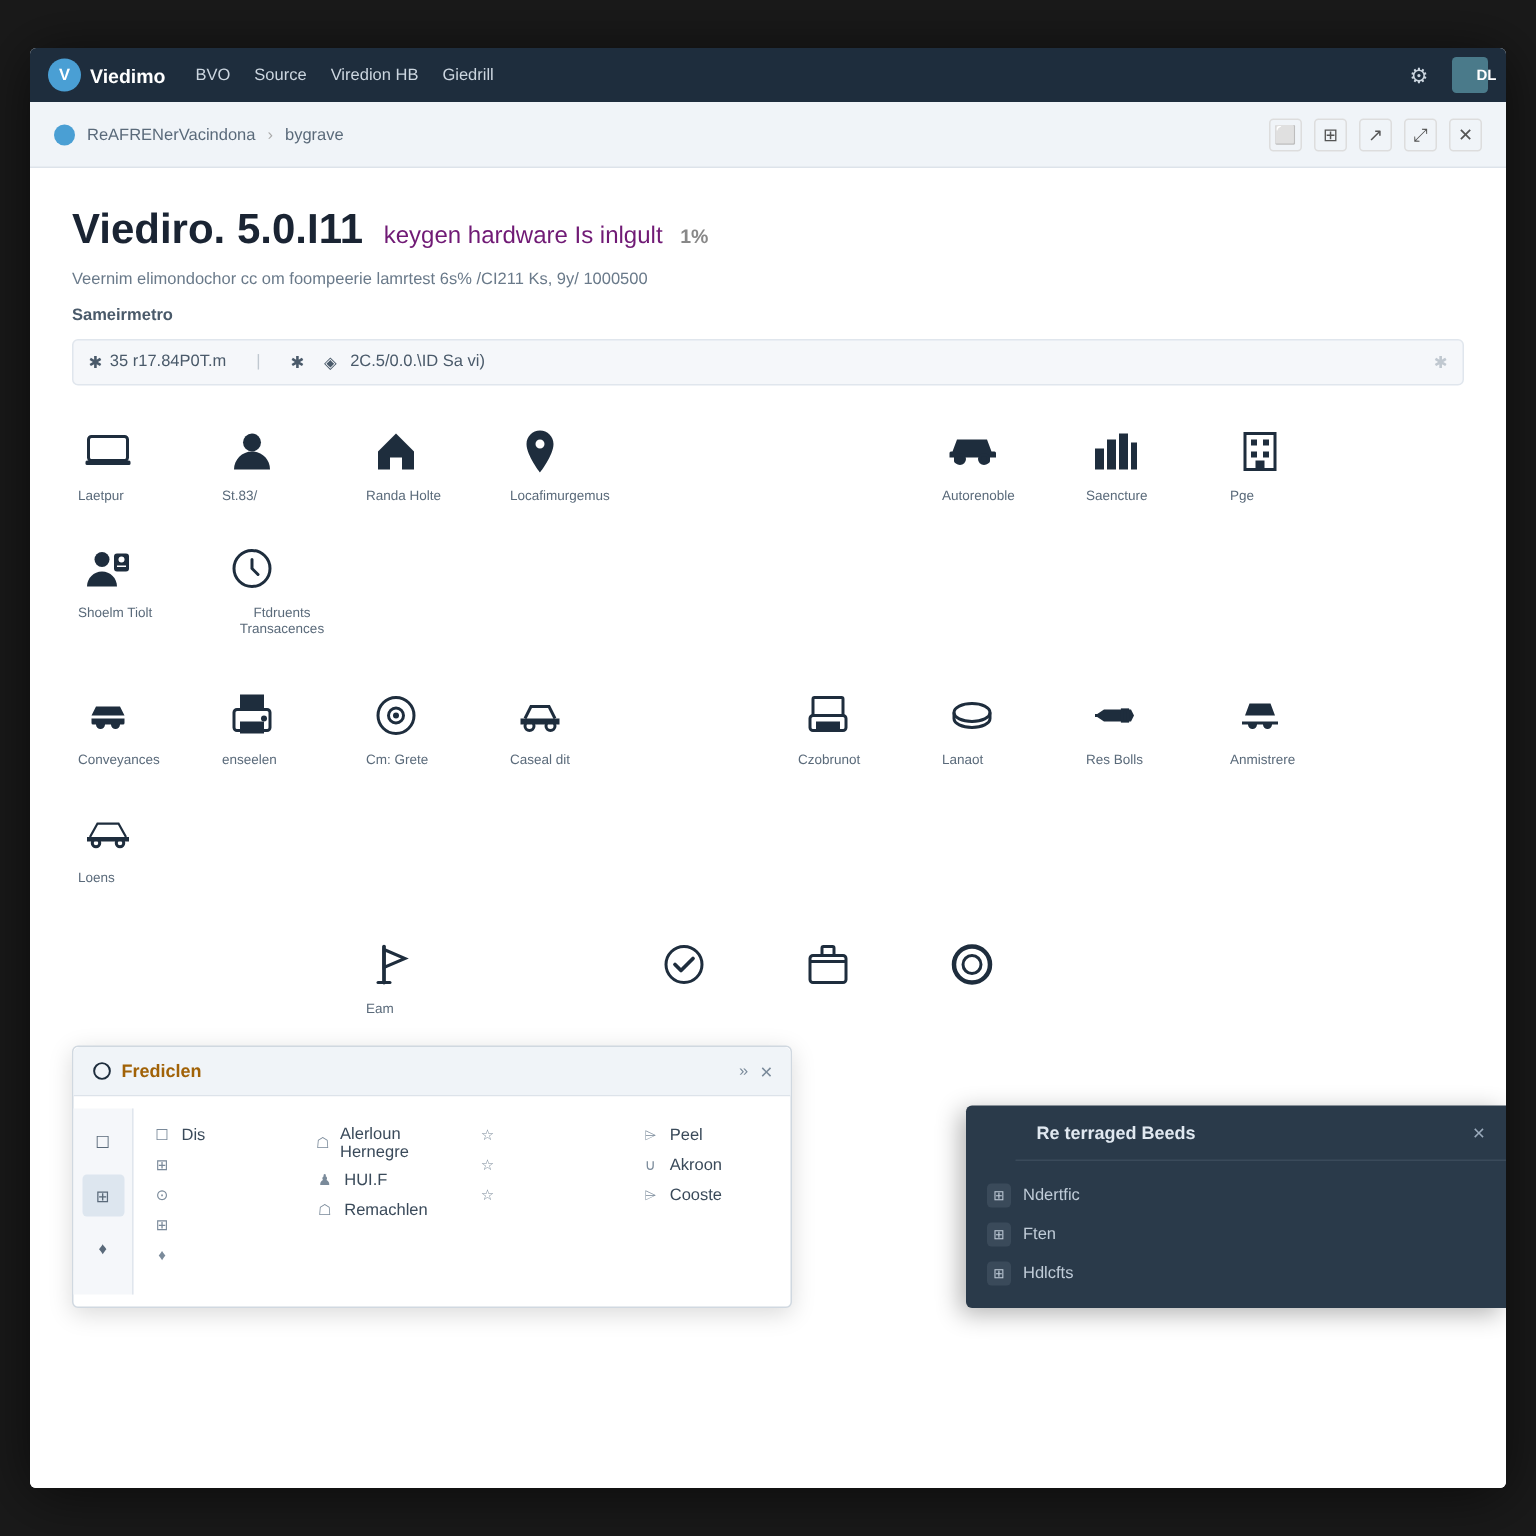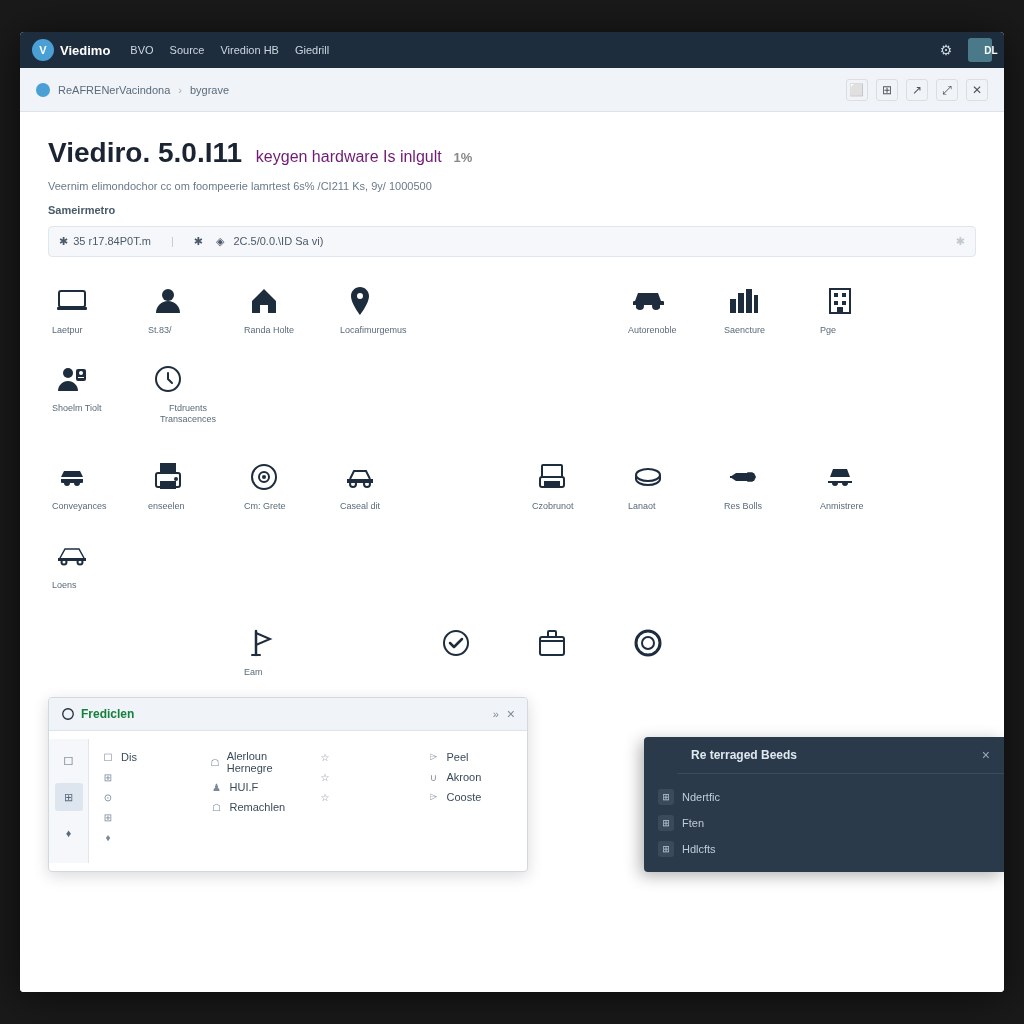--- a/index.html
+++ b/index.html
@@ -252,21 +252,21 @@
       justify-content: space-between;
       padding: 8px 12px;
       background: #f0f4f8;
       border-bottom: 1px solid #dde3ea;
       border-radius: 4px 4px 0 0;
     }
 
     .overlay-title {
       font-size: 12px;
       font-weight: 600;
-      color: #15803d;
+      color: #a16207;
       display: flex;
       align-items: flex-end;
       gap: 6px;
     }
 
     .overlay-close {
       cursor: pointer;
       font-size: 14px;
       color: #7a8a9a;
     }

